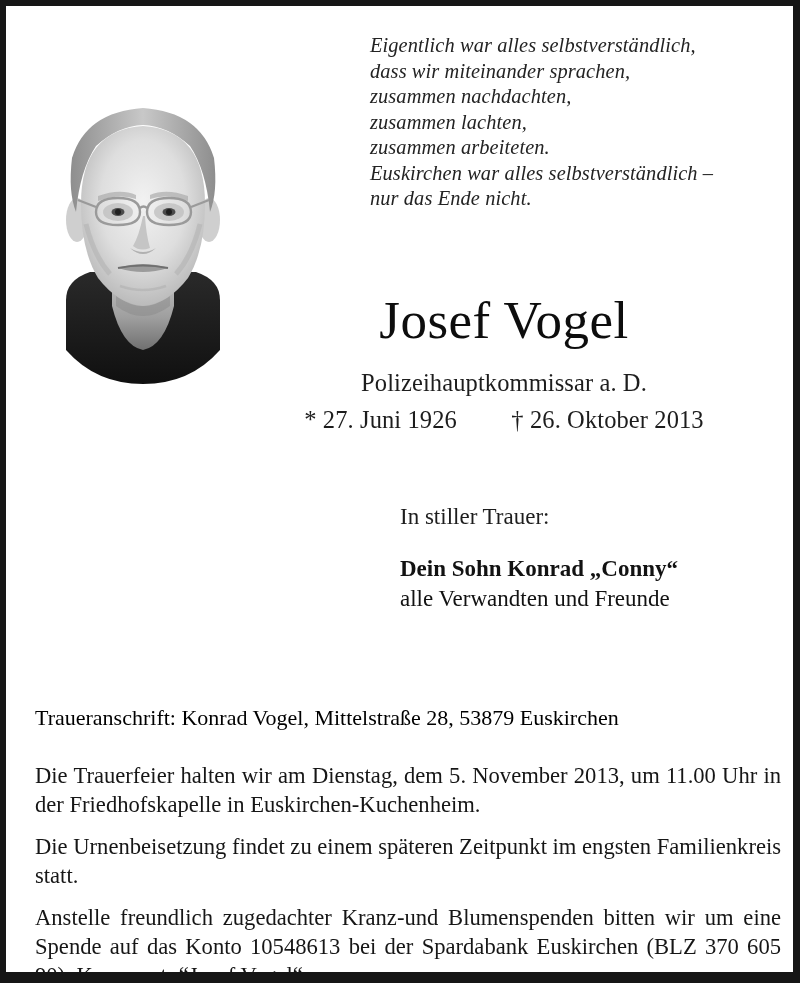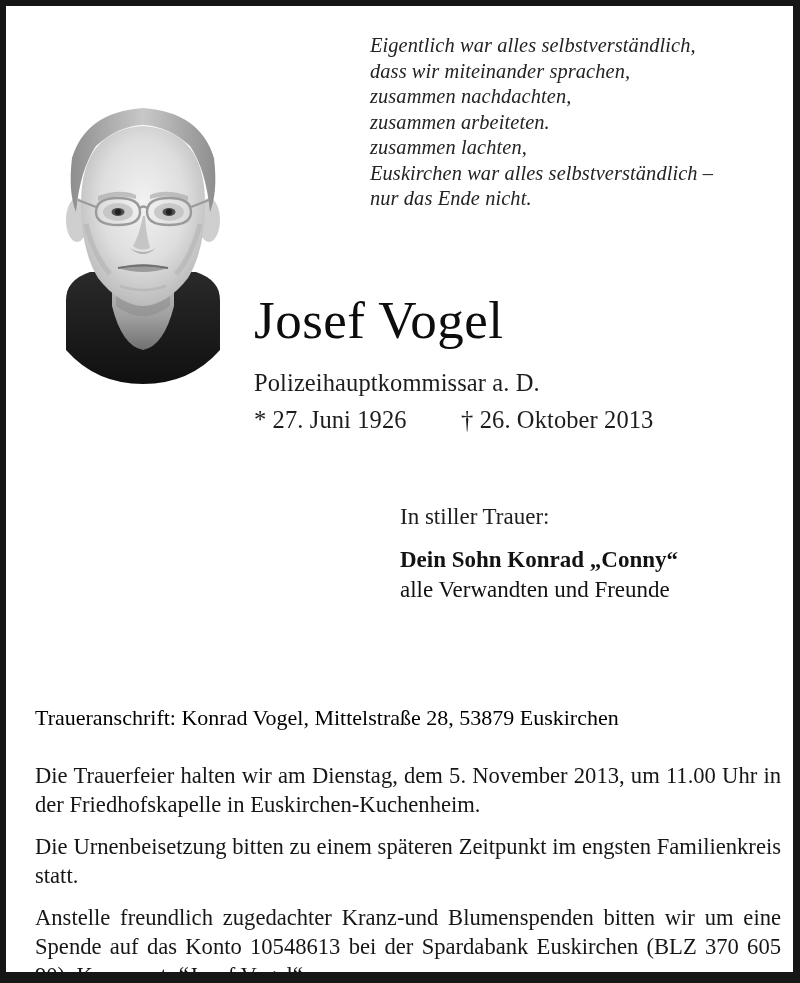--- a/index.html
+++ b/index.html
@@ -55,20 +55,21 @@
     letter-spacing: 0.1px;
   }
   .poem div { white-space: nowrap; }
 
   
   .name-block {
     position: absolute;
     left: 248px;
     top: 286px;
     width: 500px;
+    text-align: center;
   }
   .deceased-name {
     font-size: 53px;
     line-height: 56px;
     letter-spacing: 0.5px;
     color: #0d0d0d;
     font-weight: normal;
     margin: 0;
   }
   .deceased-title {
@@ -92,21 +93,21 @@
     position: absolute;
     left: 394px;
     top: 497px;
     width: 370px;
   }
   .mourn-intro {
     font-size: 23px;
     line-height: 28px;
     color: #1d1d1d;
   }
-  .mourn-list { margin-top: 14px; }
+  .mourn-list { margin-top: 23px; }
   .mourn-list div {
     font-size: 23px;
     line-height: 30px;
     color: #121212;
     white-space: nowrap;
   }
   .mourn-list div.bold { font-weight: bold; }
 
   
   .address {
@@ -217,22 +218,22 @@
         <path d="M68,168 Q93,163 118,168" stroke="#6f6f6f" stroke-width="1.8" fill="none"></path>
 
         <path d="M70,186 Q93,194 116,186" stroke="#b4b4b4" stroke-width="2.4" fill="none" opacity="0.7"></path>
       </svg>
     </div>
 
     <div class="poem">
       <div>Eigentlich war alles selbstverständlich,</div>
       <div>dass wir miteinander sprachen,</div>
       <div>zusammen nachdachten,</div>
+      <div>zusammen lachten,</div>
       <div>zusammen arbeiteten.</div>
-      <div>zusammen lachten,</div>
       <div>Euskirchen war alles selbstverständlich –</div>
       <div>nur das Ende nicht.</div>
     </div>
 
     <div class="name-block">
       <h1 class="deceased-name">Josef Vogel</h1>
       <div class="deceased-title">Polizeihauptkommissar a. D.</div>
       <div class="dates">
         <span>*</span>
         <span>27. Juni 1926</span>
@@ -247,18 +248,18 @@
       <div class="mourn-list">
         <div class="bold">Dein Sohn Konrad „Conny“</div>
         <div>alle Verwandten und Freunde</div>
       </div>
     </div>
 
     <div class="address">Traueranschrift: Konrad Vogel, Mittelstraße 28, 53879 Euskirchen</div>
 
     <div class="paragraphs">
       <p>Die Trauerfeier halten wir am Dienstag, dem 5. November 2013, um 11.00 Uhr in der Friedhofskapelle in Euskirchen-Kuchenheim.</p>
-      <p>Die Urnenbeisetzung bitten zu einem späteren Zeitpunkt im engsten Familienkreis statt.</p>
+      <p>Die Urnenbeisetzung findet zu einem späteren Zeitpunkt im engsten Familienkreis statt.</p>
       <p>Anstelle freundlich zugedachter Kranz-und Blumenspenden bitten wir um eine Spende auf das Konto 10548613 bei der Spardabank Euskirchen (BLZ 370 605 90), Kennwort: “Josef Vogel“.</p>
     </div>
 
   </div>
 </div>
 
 </body></html>

